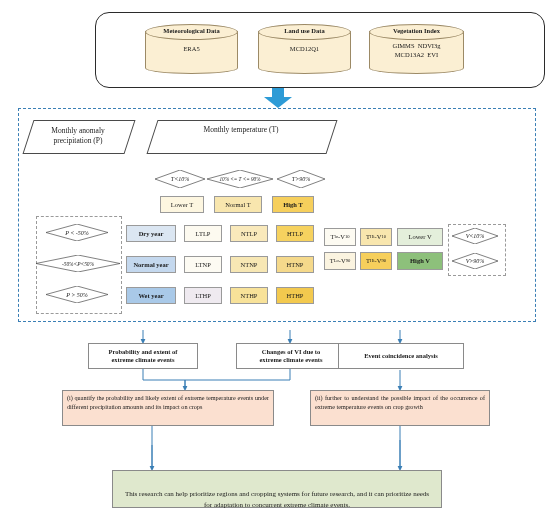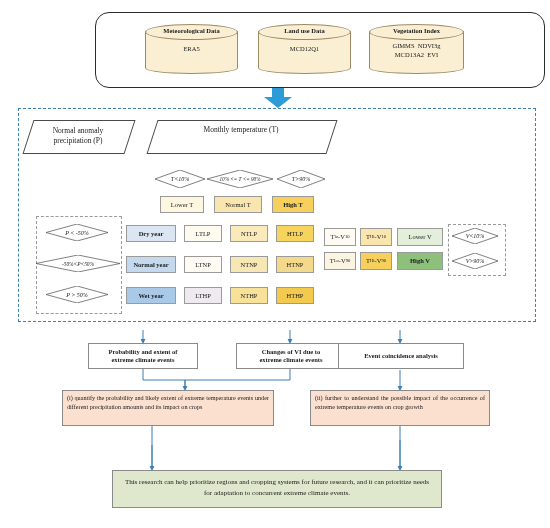--- a/index.html
+++ b/index.html
@@ -64,21 +64,21 @@
     font-size:6.5px;font-weight:bold;line-height:8.5px;padding:1px 2px;
   }
   .note{
     position:absolute;box-sizing:border-box;border:1px solid #8a8a8a;
     background:#fbe0d0;font-size:6.2px;line-height:8.6px;
     padding:3px 4px;text-align:justify;
   }
   .final{
     position:absolute;box-sizing:border-box;border:1px solid #8a8a8a;
     background:#dfe8cd;font-size:7px;line-height:11px;
-    padding:6px 8px;text-align:center;
+    padding:18px 8px;text-align:center;
   }
   sub{font-size:4.6px;}
 </style>
 </head>
 <body>
 
 <div class="canvas">
 
   <svg class="wires" viewBox="0 0 550 528">
     <defs>
@@ -146,21 +146,21 @@
       <div class="top"></div>
     <div class="title">Vegetation Index</div>
     <div class="val" style="white-space:pre;">GIMMS  NDVI3g
 MCD13A2  EVI</div>
   </div>
 
   <div class="dashed-panel" style="position:absolute;left:18px;top:108px;width:516px;height:212px;"></div>
 
   <div class="para-wrap" style="left:28px;top:120px;width:100px;height:32px;">
     <div class="para" style="left:0;top:0;width:100px;height:32px;"></div>
-    <span style="position:relative;z-index:2;white-space:pre;font-size:7.5px;line-height:10px;text-align:center;">Normal anomaly
+    <span style="position:relative;z-index:2;white-space:pre;font-size:7.5px;line-height:10px;text-align:center;">Monthly anomaly
 precipitation (P)</span>
   </div>
 
   <div class="para-wrap" style="left:152px;top:120px;width:178px;height:20px;">
     <div class="para" style="left:0;top:0;width:178px;height:32px;"></div>
     <span style="position:relative;z-index:2;white-space:pre;font-size:7.5px;line-height:10px;text-align:center;">Monthly temperature (T)</span>
   </div>
 
 
   <div class="dia" style="left:155px;top:170px;width:50px;height:18px;">

